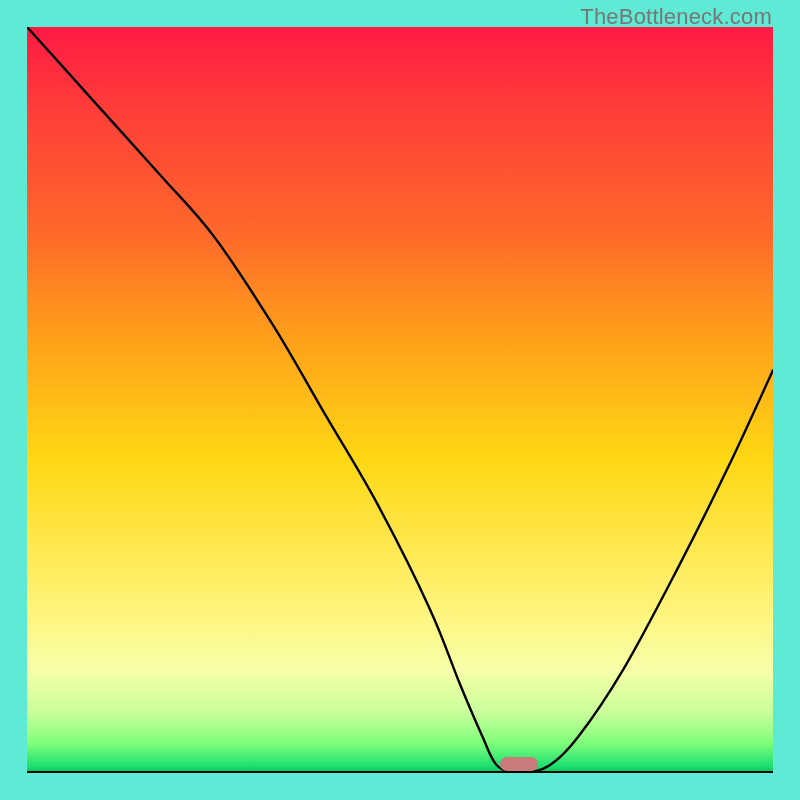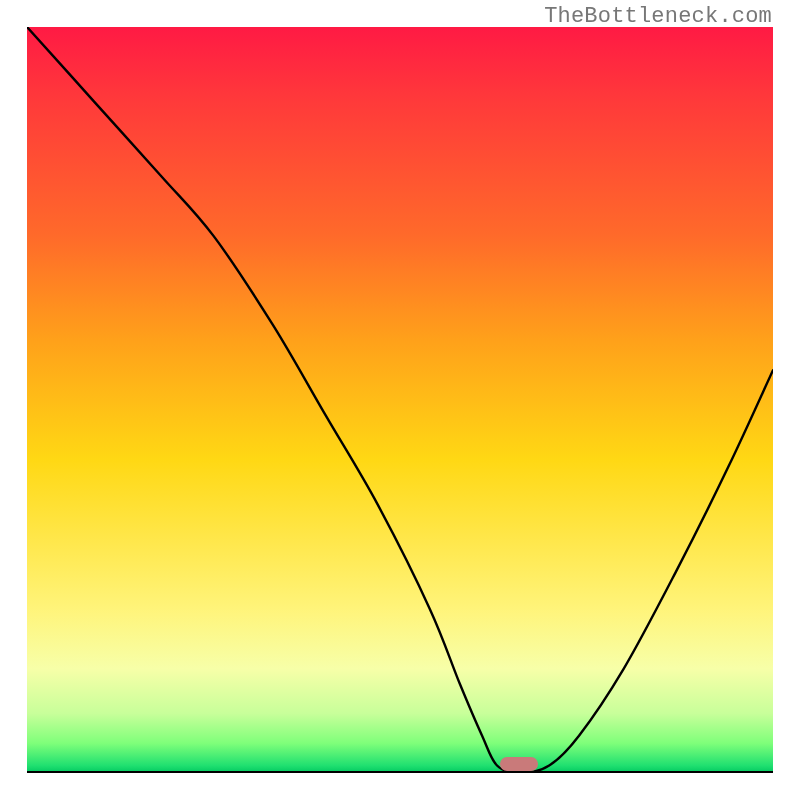--- a/index.html
+++ b/index.html
@@ -10,22 +10,21 @@
     background: #000;
     overflow: hidden;
     font-family: Arial, Helvetica, sans-serif;
   }
   .frame {
     position: absolute;
     left: 0;
     top: 0;
     width: 800px;
     height: 800px;
-    background: #ffffff;
-    font-family: Liberation Mono, monospace;
+    background: #5eead4;
   }
   .plot {
     position: absolute;
     left: 27px;
     top: 27px;
     width: 746px;
     height: 746px;
     background: linear-gradient(to bottom,
       #ff1a44 0%,
       #ff3a3a 10%,

